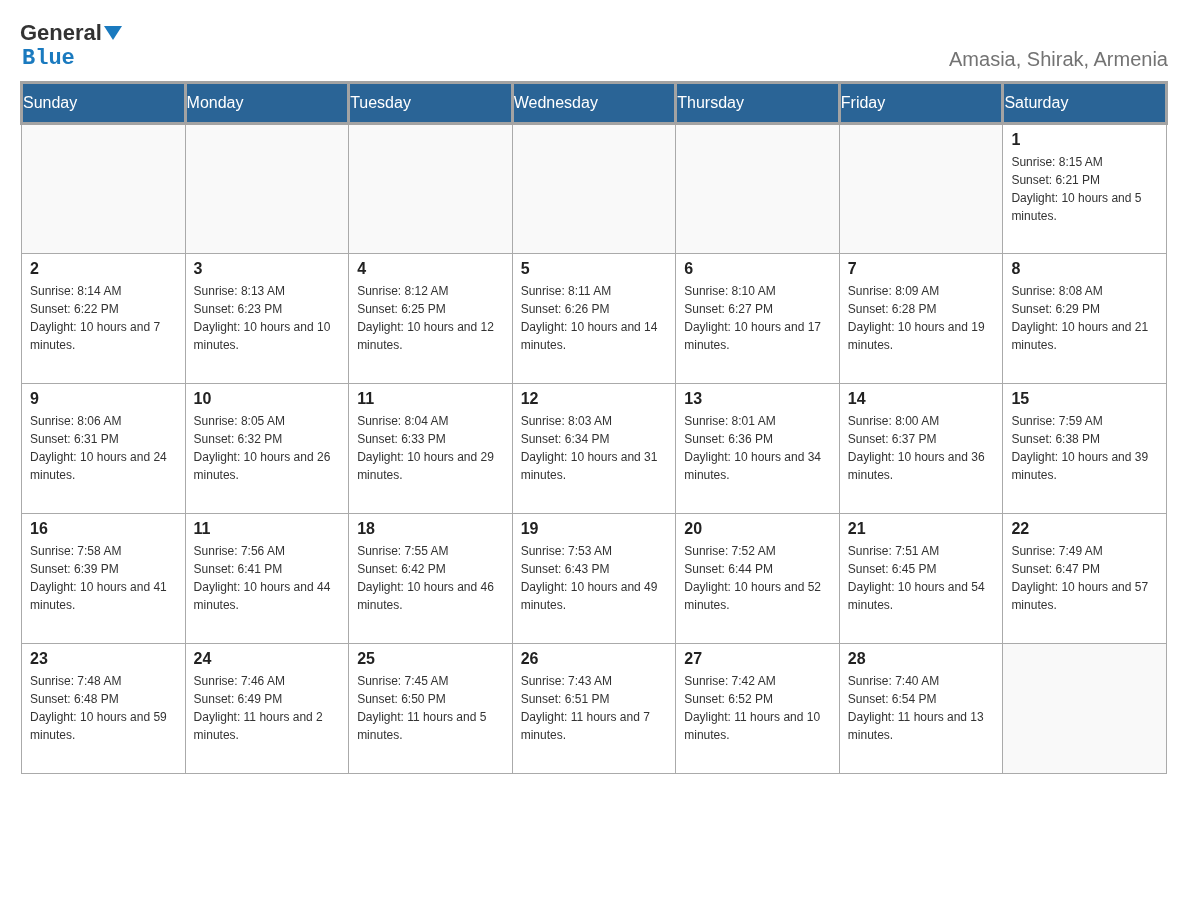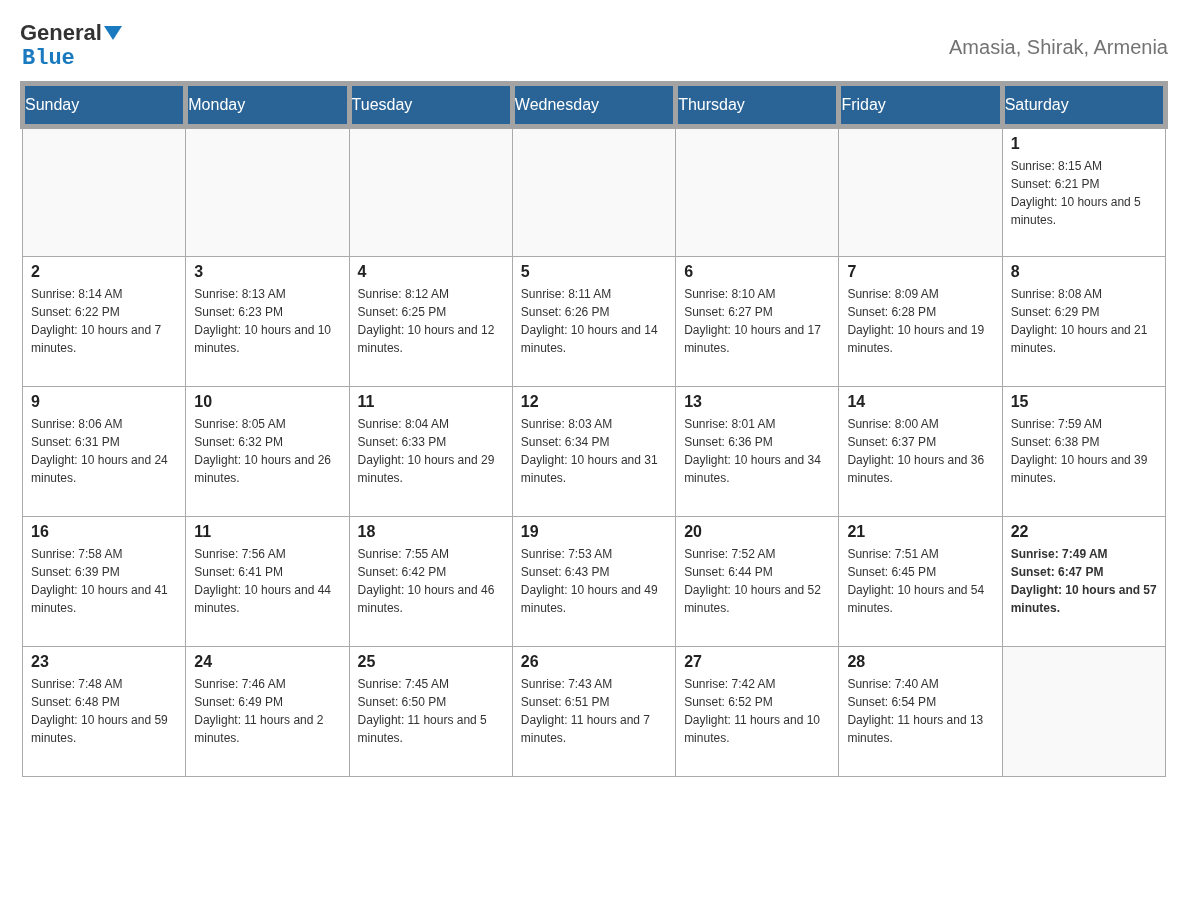--- a/index.html
+++ b/index.html
@@ -6,21 +6,21 @@
     body {
       font-family: Arial, sans-serif;
       background: #fff;
       padding: 20px;
       width: 1188px;
       min-height: 918px;
     }
     .header {
       display: flex;
       justify-content: space-between;
-      align-items: center;
+      align-items: flex-end;
       margin-bottom: 10px;
     }
     .logo-text-general {
       font-size: 22px;
       font-weight: bold;
       color: #333;
     }
     .logo-text-blue {
       font-size: 22px;
       font-weight: bold;
@@ -59,21 +59,21 @@
       border-collapse: collapse;
       margin-top: 10px;
     }
     .calendar th {
       background-color: #2a6496;
       color: #fff;
       padding: 10px 0;
       text-align: left;
       font-size: 16px;
       font-weight: normal;
-      border: 5px solid #a3a3a3;
+      border: 3px solid #a3a3a3;
     }
     .calendar td {
       border: 1px solid #aaa;
       vertical-align: top;
       padding: 6px 8px;
       width: calc(100% / 7);
       height: 130px;
     }
     .day-number {
       font-size: 16px;
@@ -265,21 +265,21 @@
 Daylight: 10 hours and 52 minutes.</div>
         </td>
         <td>
           <div class="day-number">21</div>
           <div class="day-info" style="white-space: pre-line;">Sunrise: 7:51 AM
 Sunset: 6:45 PM
 Daylight: 10 hours and 54 minutes.</div>
         </td>
         <td>
           <div class="day-number">22</div>
-          <div class="day-info" style="white-space: pre-line; font-weight: bold;">Sunrise: 7:49 AM
+          <div class="day-info" style="white-space: pre-line;">Sunrise: 7:49 AM
 Sunset: 6:47 PM
 Daylight: 10 hours and 57 minutes.</div>
         </td>
       </tr>
       <tr>
         <td>
           <div class="day-number">23</div>
           <div class="day-info" style="white-space: pre-line;">Sunrise: 7:48 AM
 Sunset: 6:48 PM
 Daylight: 10 hours and 59 minutes.</div>

